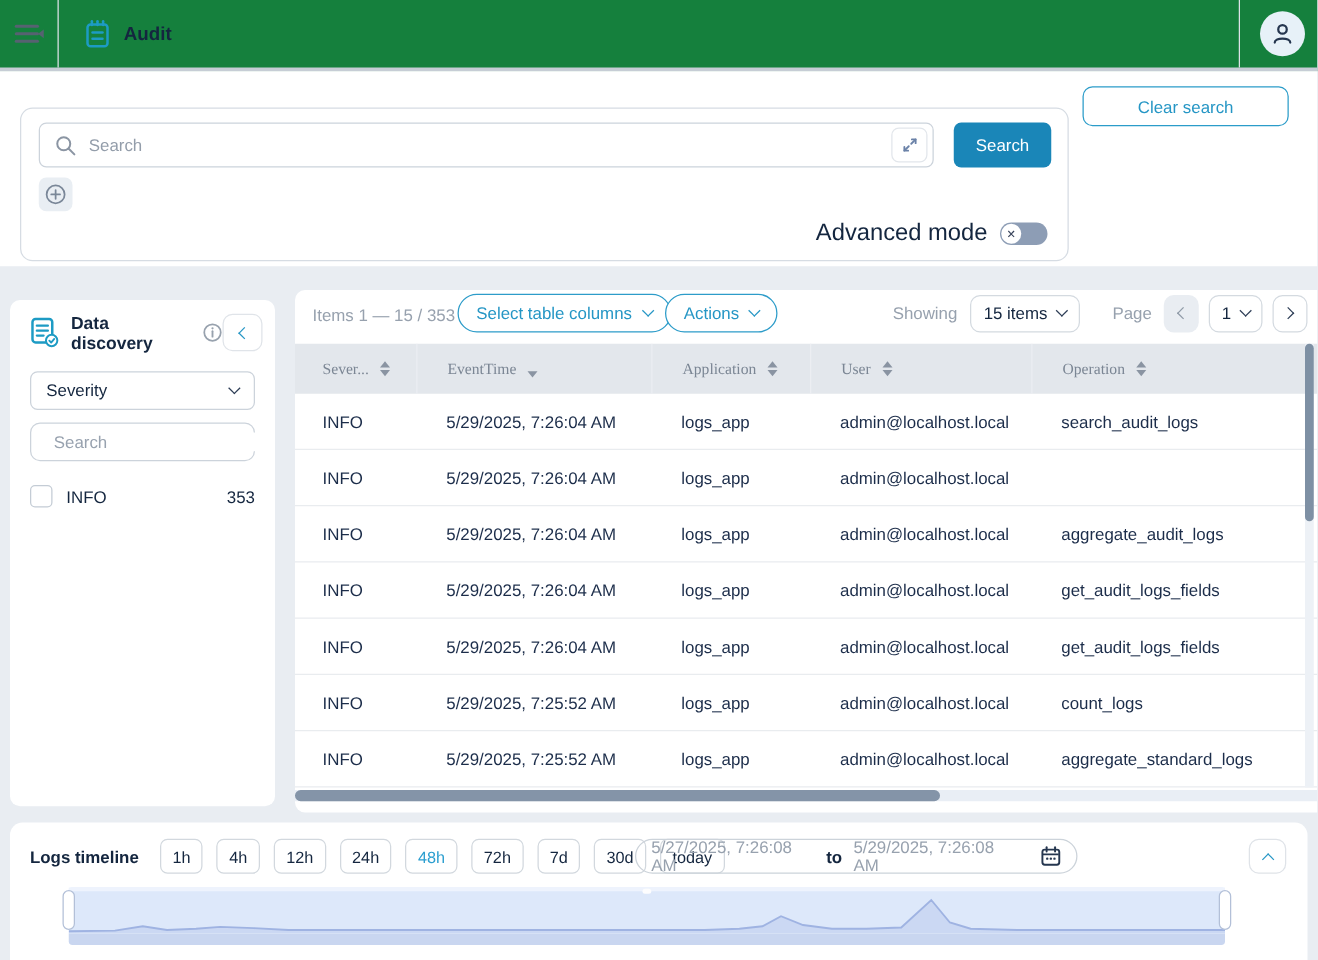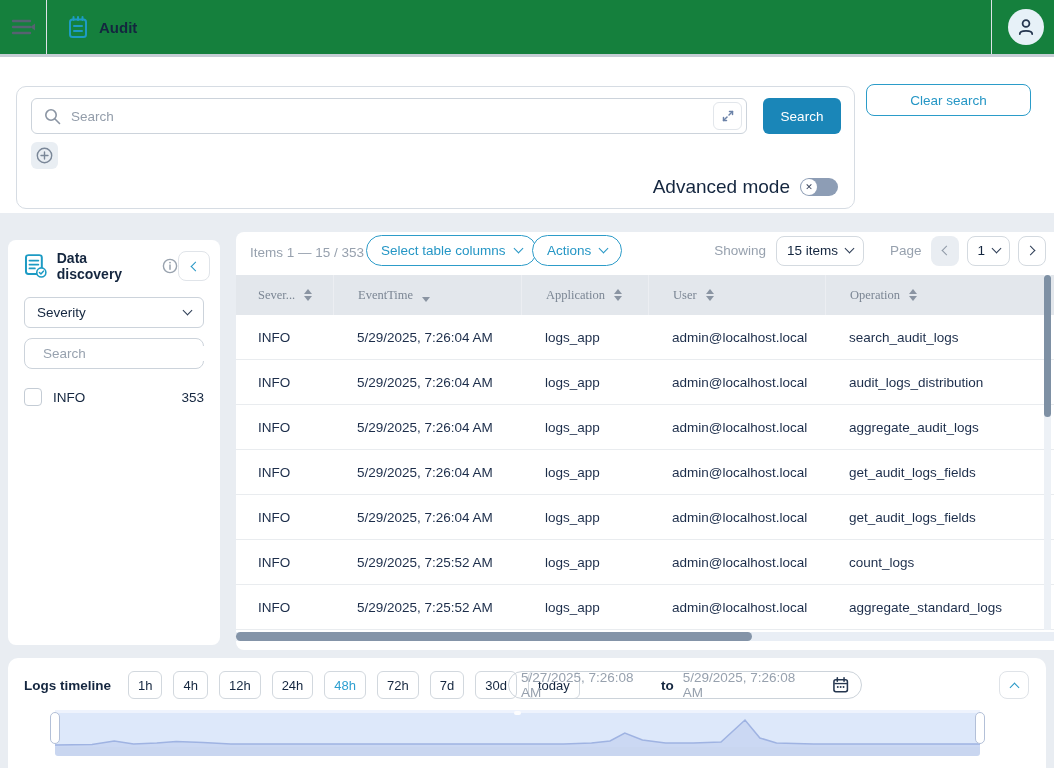--- a/index.html
+++ b/index.html
@@ -39,21 +39,21 @@
     background:#1a86b8; color:#fff; border:none; border-radius:6px; font-size:13.5px;
     font-family:"Liberation Sans", sans-serif; cursor:pointer; }
   .add-btn { position:absolute; left:14px; top:55px; width:27px; height:27px; background:#e9eef3;
     border:none; border-radius:6px; display:flex; align-items:center; justify-content:center; cursor:pointer; }
   .adv-row { position:absolute; right:16px; bottom:10px; display:flex; align-items:center; gap:10px; }
   .adv-row span { font-size:19px; color:#14263f; }
   .toggle { width:38px; height:18px; border-radius:9px; background:#8d9db5; position:relative; cursor:pointer; }
   .toggle .knob { position:absolute; left:1px; top:1px; width:16px; height:16px; border-radius:50%;
     background:#fff; display:flex; align-items:center; justify-content:center;
     font-size:9px; color:#37425a; line-height:1; }
-  .clear-btn { position:absolute; left:866px; top:27px; width:165px; height:32px; background:#fff;
+  .clear-btn { position:absolute; left:866px; top:12px; width:165px; height:32px; background:#fff;
     border:1.5px solid #2b9cc9; border-radius:8px; color:#2596c5; font-size:13.5px;
     font-family:"Liberation Sans", sans-serif; cursor:pointer; }
 
   
   .sidebar { position:absolute; left:8px; top:240px; width:212px; height:405px;
     background:#fff; border-radius:8px; }
   .sb-head { display:flex; align-items:center; padding:10px 10px 0 16px; }
   .sb-title { font-size:14px; font-weight:bold; color:#14263f; margin-left:9px; }
   .sb-info { margin-left:7px; display:flex; }
   .sb-head .spacer { flex:1; }
@@ -340,21 +340,20 @@
       <div class="col-time">5/29/2025, 7:26:04 AM</div>
       <div class="col-app">logs_app</div>
       <div class="col-user">admin@localhost.local</div>
       <div class="col-op">search_audit_logs</div>
     </div>
     <div class="tr">
       <div class="col-sev">INFO</div>
       <div class="col-time">5/29/2025, 7:26:04 AM</div>
       <div class="col-app">logs_app</div>
       <div class="col-user">admin@localhost.local</div>
-      <div class="col-op">audit_logs_distribution</div>
     </div>
     <div class="tr">
       <div class="col-sev">INFO</div>
       <div class="col-time">5/29/2025, 7:26:04 AM</div>
       <div class="col-app">logs_app</div>
       <div class="col-user">admin@localhost.local</div>
       <div class="col-op">aggregate_audit_logs</div>
     </div>
     <div class="tr">
       <div class="col-sev">INFO</div>

